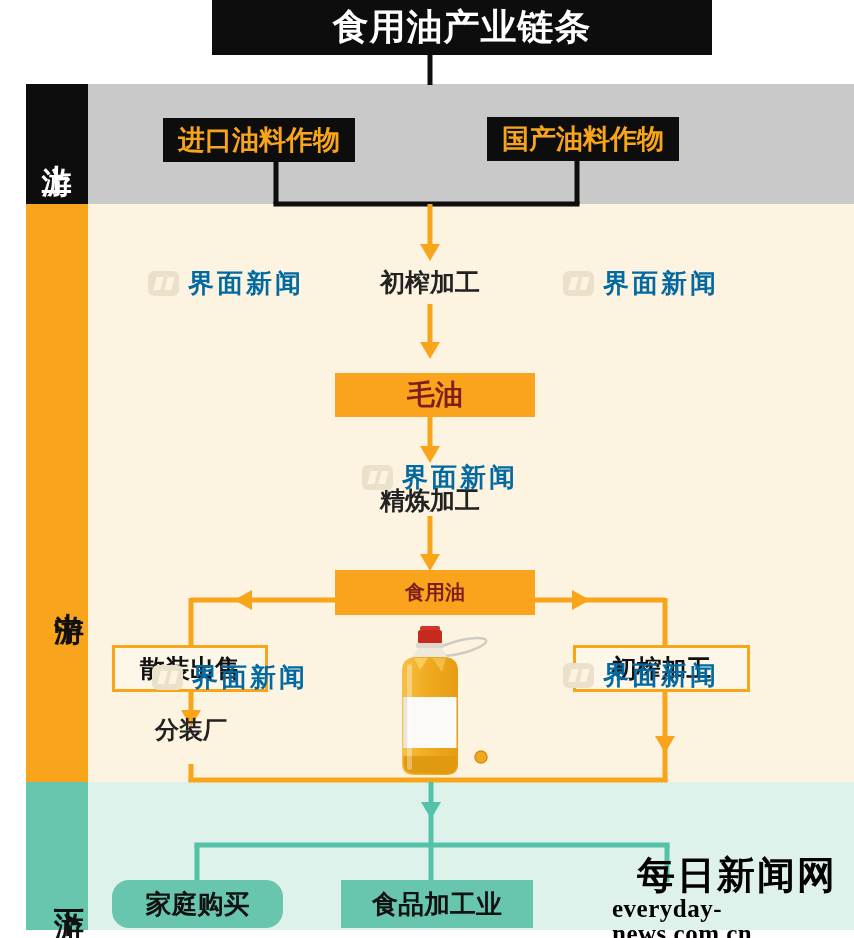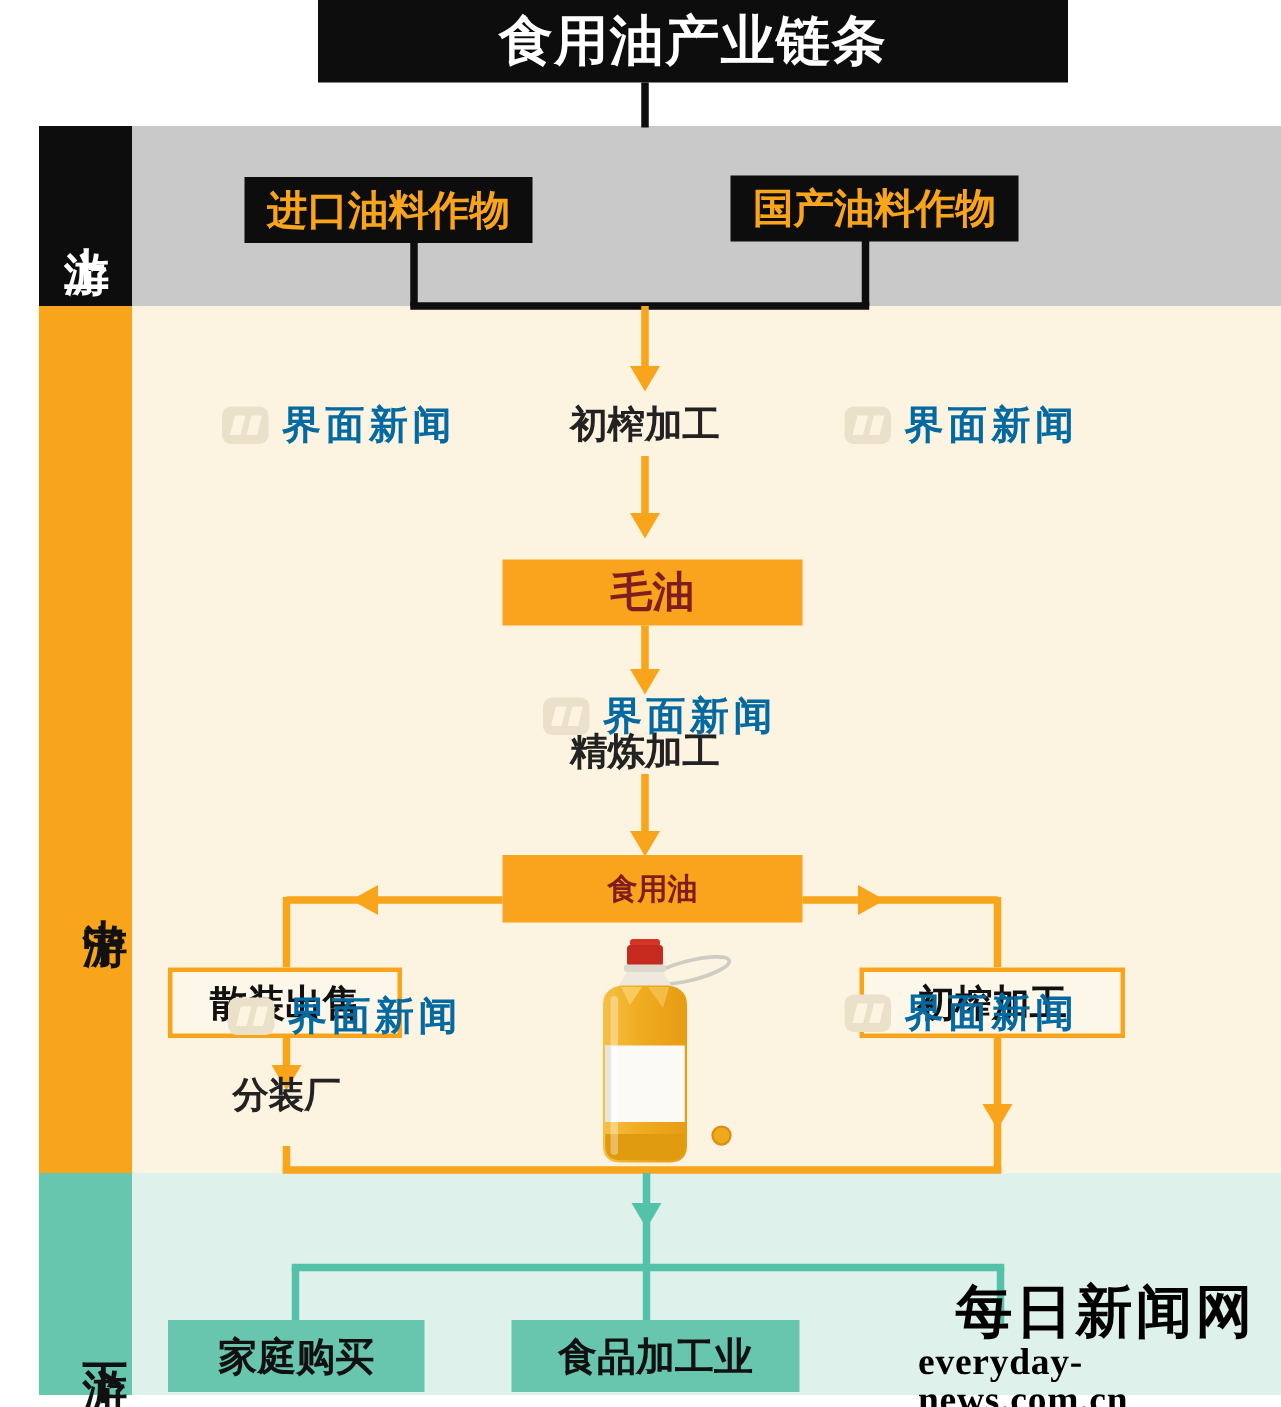--- a/index.html
+++ b/index.html
@@ -35,21 +35,21 @@
   .ob-edible { top:570px; height:45px; font-size:20px; }
 
   .outline-box { position:absolute; top:645px; height:47px; background:#fdf7ea;
     border:3px solid #f9a51b; box-sizing:border-box; color:#111111; font-size:25px; font-weight:900;
     display:flex; align-items:center; justify-content:center; z-index:4; }
   .olb-bulk { left:112px; width:156px; }
   .olb-pack { left:573px; width:177px; }
 
   .teal-box { position:absolute; top:880px; height:48px; background:#68c6af; color:#111111;
     font-size:26px; font-weight:900; display:flex; align-items:center; justify-content:center; z-index:4; }
-  .tb-home { left:112px; width:171px; }
+  .tb-home { left:112px; width:171px;border-radius:17px; }
   .tb-food { left:341px; width:192px; }
   .tb-cater{ left:570px; width:195px; }
 
   .step-label { position:absolute; color:#222222; font-size:25px; font-weight:700; z-index:4;
     transform:translateX(-50%); white-space:nowrap; }
   .st-press  { left:430px; top:266px; }
   .st-refine { left:430px; top:484px; }
   .st-repack { left:191px; top:714px; font-size:24px; }
 
   svg.wires { position:absolute; left:0; top:0; z-index:3; }

